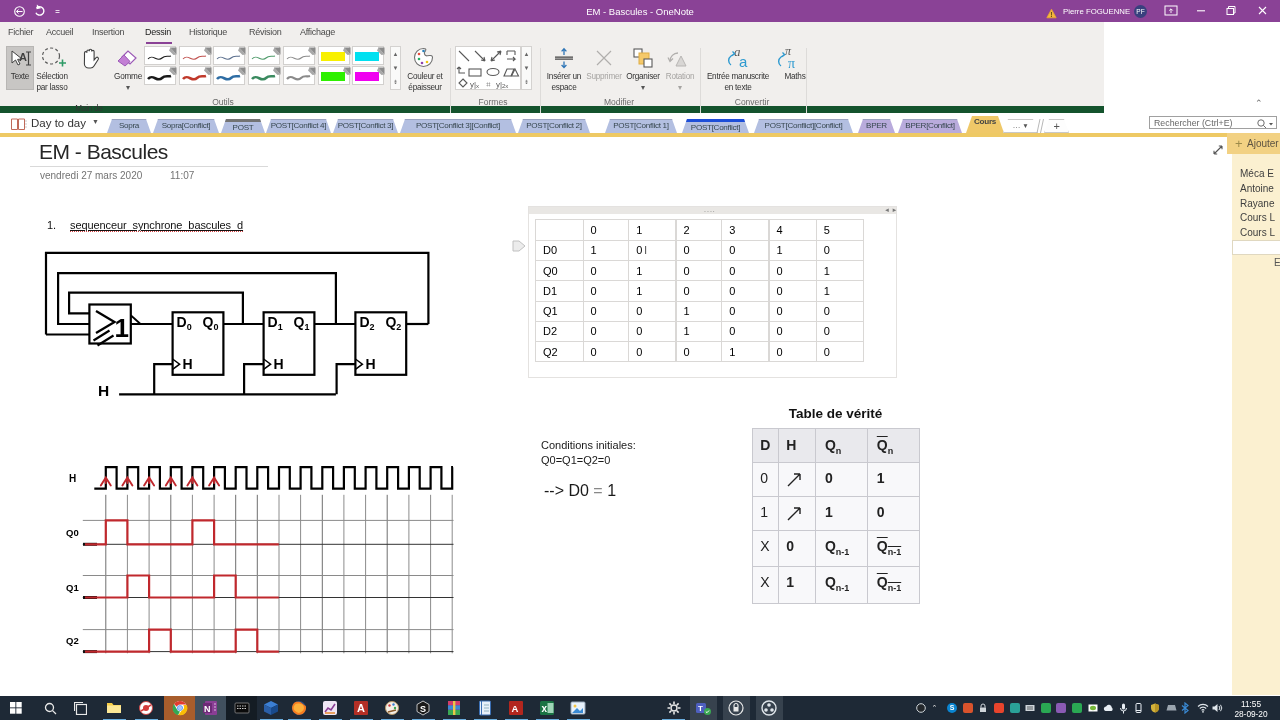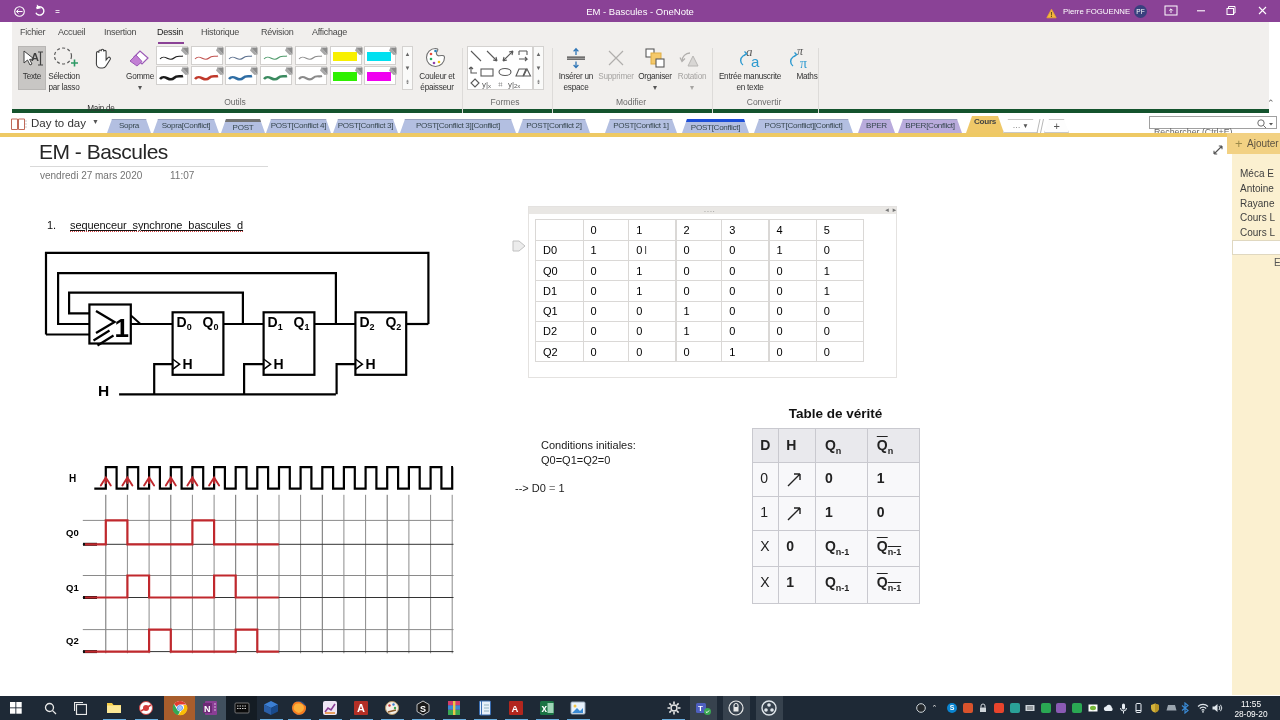--- a/index.html
+++ b/index.html
@@ -267,21 +267,21 @@
 <div class="stab" style="left:754px;width:99px;background:#b3bfe1;border-top:1px solid #9aa3c0;">POST[Conflict][Conflict]</div>
 <div class="stab" style="left:858px;width:37px;background:#b9abdc;border-top:1px solid #9aa3c0;">BPER</div>
 <div class="stab" style="left:898px;width:64px;background:#b9abdc;border-top:1px solid #9aa3c0;">BPER[Conflict]</div>
 <div class="stab" style="left:966px;width:38px;top:3px;height:17px;background:#efc868;font-weight:bold;color:#444;clip-path:polygon(6px 0,calc(100% - 6px) 0,100% 100%,0 100%);">Cours</div>
 <div class="stab" style="left:1003px;width:35px;background:#fff;border:1px solid #c8c8c8;color:#555;line-height:9px;">… <span style="font-size:6.5px;">▼</span></div>
 <svg class="abs" style="left:1036px;top:6px" width="10" height="14" viewBox="0 0 10 14">
         <path d="M1 14 L4 0 M4.5 14 L7.5 0" stroke="#b8b8b8" stroke-width="1" fill="none"></path>
       </svg>
 <div class="stab" style="left:1044px;width:25px;background:#fdfdfd;border:1px solid #c8c8c8;color:#555;line-height:11px;font-size:11px;">+</div>
 <div class="abs" style="left:1149px;top:3px;width:128px;height:13px;border:1px solid #a0a0a0;background:#fff;">
-<div class="abs" style="left:4px;top:10px;font-size:8.8px;color:#666;">Rechercher (Ctrl+E)</div>
+<div class="abs" style="left:4px;top:1px;font-size:8.8px;color:#666;">Rechercher (Ctrl+E)</div>
 <svg class="abs" style="left:106px;top:1.5px" width="18" height="10" viewBox="0 0 18 10">
           <circle cx="5" cy="4" r="3.2" fill="none" stroke="#6e6e6e" stroke-width="1"></circle>
           <path d="M7.4 6.4 L10 9" stroke="#6e6e6e" stroke-width="1"></path>
           <path d="M13 4 l2 2.5 2-2.5" fill="#555"></path>
         </svg>
       </div>
     </div>
 <div class="abs" id="yellowbar"></div>
 
 <div class="abs" id="content">
@@ -379,21 +379,21 @@
       <div class="abs" style="left:768.5px;top:183.9px;width:48.2px;height:21.3px;border:1px solid #dad8d6;font-size:11px;color:#000;padding:3.5px 0 0 7px;">0</div>
       <div class="abs" style="left:815.7px;top:183.9px;width:48.3px;height:21.3px;border:1px solid #dad8d6;font-size:11px;color:#000;padding:3.5px 0 0 7px;">0</div>
       <div class="abs" style="left:535px;top:204.20000000000002px;width:48.5px;height:21.3px;border:1px solid #dad8d6;font-size:11px;color:#000;padding:3.5px 0 0 7px;">Q2</div>
       <div class="abs" style="left:582.5px;top:204.20000000000002px;width:46.7px;height:21.3px;border:1px solid #dad8d6;font-size:11px;color:#000;padding:3.5px 0 0 7px;">0</div>
       <div class="abs" style="left:628.2px;top:204.20000000000002px;width:48.3px;height:21.3px;border:1px solid #dad8d6;font-size:11px;color:#000;padding:3.5px 0 0 7px;">0</div>
       <div class="abs" style="left:675.5px;top:204.20000000000002px;width:46.7px;height:21.3px;border:1px solid #dad8d6;font-size:11px;color:#000;padding:3.5px 0 0 7px;">0</div>
       <div class="abs" style="left:721.2px;top:204.20000000000002px;width:48.3px;height:21.3px;border:1px solid #dad8d6;font-size:11px;color:#000;padding:3.5px 0 0 7px;">1</div>
       <div class="abs" style="left:768.5px;top:204.20000000000002px;width:48.2px;height:21.3px;border:1px solid #dad8d6;font-size:11px;color:#000;padding:3.5px 0 0 7px;">0</div>
       <div class="abs" style="left:815.7px;top:204.20000000000002px;width:48.3px;height:21.3px;border:1px solid #dad8d6;font-size:11px;color:#000;padding:3.5px 0 0 7px;">0</div>
 <div class="abs" style="left:541px;top:301px;font-size:11px;color:#1a1a1a;line-height:15px;">Conditions initiales:<br>Q0=Q1=Q2=0</div>
-<div class="abs" style="left:515px;top:345px;font-size:11px;color:#1a1a1a;">--&gt; D0 <span style="color:#888;">=</span> 1</div>
+<div class="abs" style="left:544px;top:345px;font-size:16px;color:#1a1a1a;">--&gt; D0 <span style="color:#888;">=</span> 1</div>
 <div class="abs" style="left:752px;top:269px;width:167px;text-align:center;font-size:13.5px;font-weight:bold;color:#111;">Table de vérité</div>
       <div class="abs" style="left:752.2px;top:291px;width:27.2px;height:34.800000000000004px;background:#e9e9ed;border:1px solid #c9c9cf;font-size:14px;color:#222;padding:8px 0 0 7px;"><b>D</b></div>
       <div class="abs" style="left:778.2px;top:291px;width:37.900000000000006px;height:34.800000000000004px;background:#e9e9ed;border:1px solid #c9c9cf;font-size:14px;color:#222;padding:8px 0 0 7px;"><b>H</b></div>
       <div class="abs" style="left:814.9000000000001px;top:291px;width:53.1px;height:34.800000000000004px;background:#e9e9ed;border:1px solid #c9c9cf;font-size:14px;color:#222;padding:8px 0 0 9px;"><b>Q<sub style="font-size:9px;">n</sub></b></div>
       <div class="abs" style="left:866.8000000000001px;top:291px;width:53.300000000000004px;height:34.800000000000004px;background:#e9e9ed;border:1px solid #c9c9cf;font-size:14px;color:#222;padding:8px 0 0 9px;"><b><span style="text-decoration:overline;">Q</span><sub style="font-size:9px;">n</sub></b></div>
       <div class="abs" style="left:752.2px;top:324.6px;width:27.2px;height:35.5px;background:#f8f8fa;border:1px solid #c9c9cf;font-size:14px;color:#222;padding:7px 0 0 7px;">0</div>
       <div class="abs" style="left:778.2px;top:324.6px;width:37.900000000000006px;height:35.5px;background:#f8f8fa;border:1px solid #c9c9cf;font-size:14px;color:#222;padding:7px 0 0 7px;"><svg width="18" height="18" viewBox="0 0 18 18">
           <path d="M2 16 L14 4 M14 4 h-6 M14 4 v6" stroke="#222" stroke-width="1.4" fill="none"></path>
         </svg></div>
       <div class="abs" style="left:814.9000000000001px;top:324.6px;width:53.1px;height:35.5px;background:#f8f8fa;border:1px solid #c9c9cf;font-size:14px;color:#222;padding:7px 0 0 9px;"><b>0</b></div>
@@ -676,21 +676,21 @@
 <style>
 html,body{margin:0;padding:0;width:1280px;height:720px;overflow:hidden;background:#fff;
  font-family:"Liberation Sans",sans-serif;-webkit-font-smoothing:antialiased;}
 *{box-sizing:border-box;}
 .abs{position:absolute;}
 #app{position:relative;width:1280px;height:720px;}
 
 #titlebar{left:0;top:0;width:1280px;height:22px;background:#8a4296;color:#fff;}
 #titlebar .t{font-size:9.5px;}
 
-#ribbon{left:12px;top:22px;width:1257px;height:91px;background:#f1efed;border-bottom:4px solid #14532d;}
+#ribbon{left:0;top:22px;width:1104px;height:91px;background:#f1efed;border-bottom:7px solid #14532d;}
 .rtab{position:absolute;top:5px;height:16px;font-size:9px;letter-spacing:-0.25px;color:#4a4a4a;}
 .glabel{position:absolute;top:74.5px;font-size:8.5px;color:#6a6a6a;width:80px;text-align:center;}
 .rbtn{position:absolute;text-align:center;font-size:8.2px;letter-spacing:-0.25px;color:#333;line-height:10.8px;}
 .gdiv{position:absolute;top:48px;height:55px;width:1px;background:#dddbd9;}
 
 #sectrow{left:0;top:113px;width:1280px;height:24px;background:#ffffff;}
 #yellowbar{left:0;top:133px;width:1280px;height:4px;background:#eec964;}
 .stab{position:absolute;top:6px;height:14px;font-size:8.1px;letter-spacing:-0.3px;color:#37474f;text-align:center;overflow:hidden;white-space:nowrap;
  clip-path:polygon(5px 0,calc(100% - 5px) 0,100% 100%,0 100%);padding-top:1px;}
 

